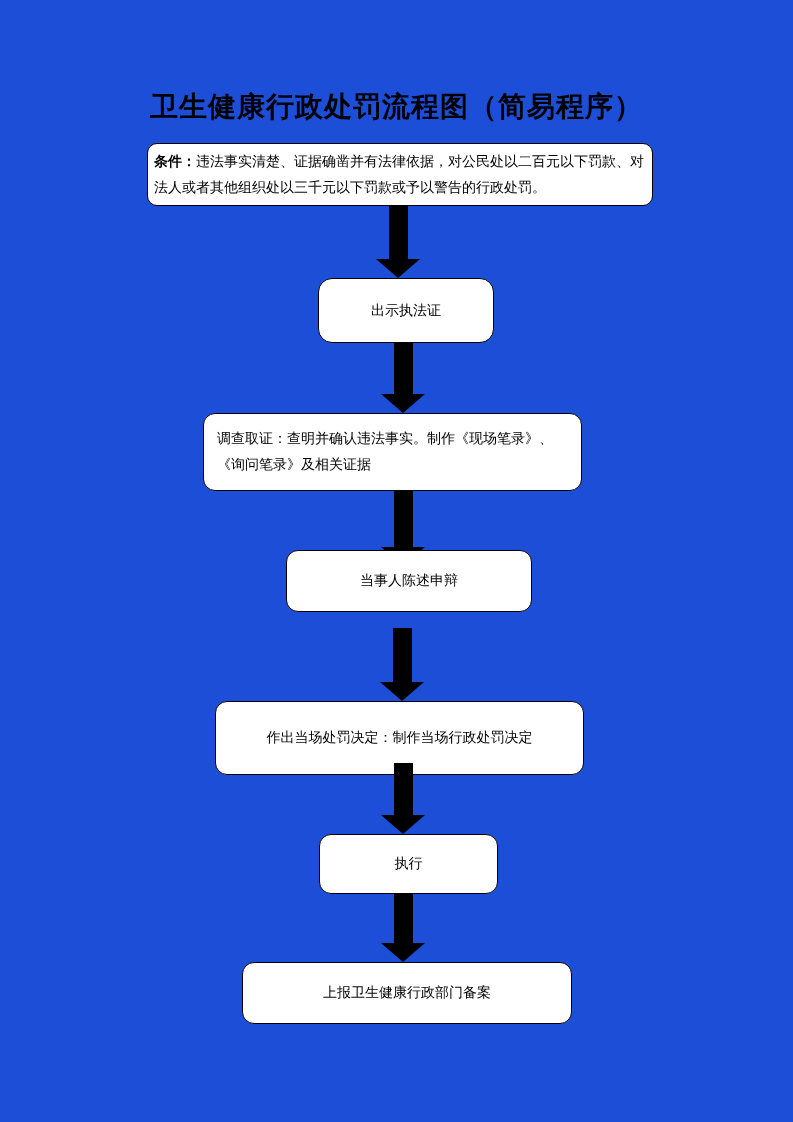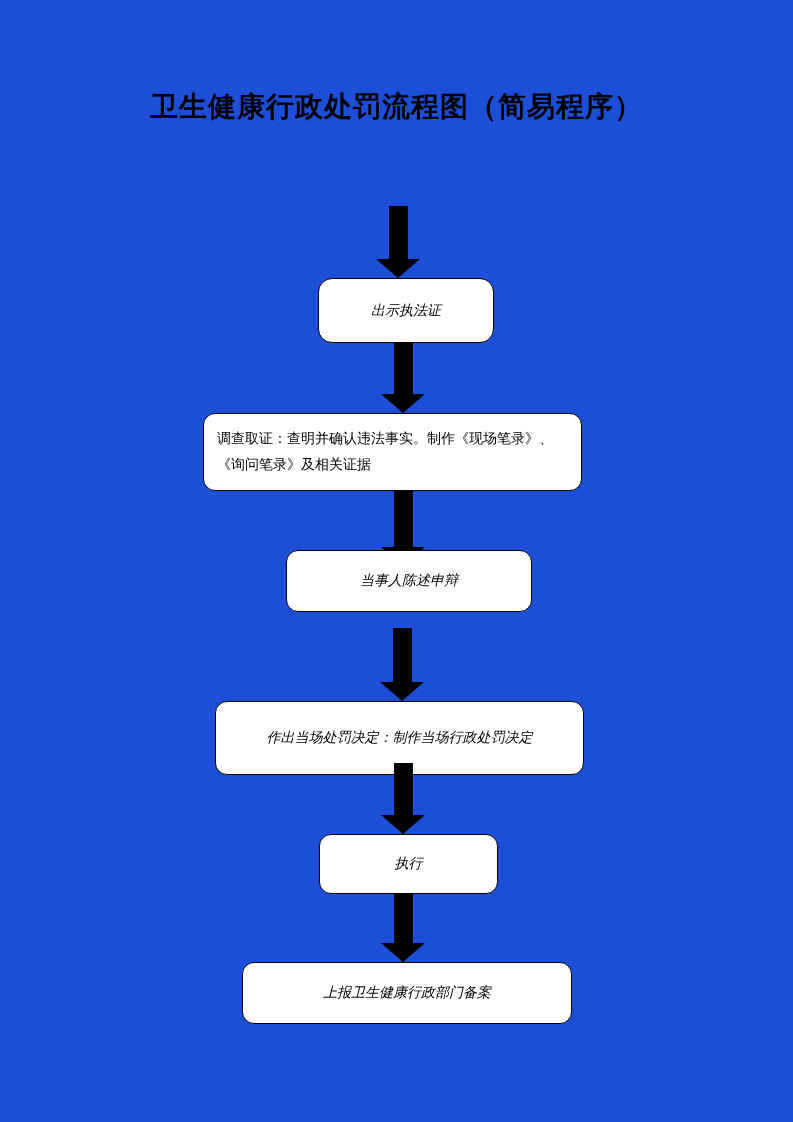--- a/index.html
+++ b/index.html
@@ -35,21 +35,20 @@
     background: #ffffff;
     display: flex;
     align-items: center;
     font-size: 14px;
     line-height: 26px;
   }
   .node.center {
     justify-content: center;
     text-align: center;
     padding: 0 6px;
-    font-style: italic;
   }
   .node.leftalign {
     text-align: left;
     padding: 11px 13px;
   }
   .node-condition {
     left: 147px; top: 143px; width: 506px; height: 63px;
     padding: 2px 6px;
     border-radius: 10px;
   }
@@ -87,20 +86,25 @@
   .arrow-5 { left: 381px; top: 763px; height: 71px; }
   .arrow-6 { left: 381px; top: 893px; height: 69px; }
 </style>
 </head>
 <body>
 
 <div class="page">
 
   <h1 class="title">卫生健康行政处罚流程图（简易程序）</h1>
 
+  <div class="node node-condition">
+    <p style="margin:0;">
+      <span class="cond-label">条件：</span><span>违法事实清楚、证据确凿并有法律依据，对公民处以二百元以下罚款、对法人或者其他组织处以三千元以下罚款或予以警告的行政处罚。</span>
+    </p>
+  </div>
 
   <div class="arrow arrow-1">
     <div class="shaft"></div>
     <div class="head"></div>
   </div>
 
   <div class="node center node-step2">
     <span>出示执法证</span>
   </div>
 

